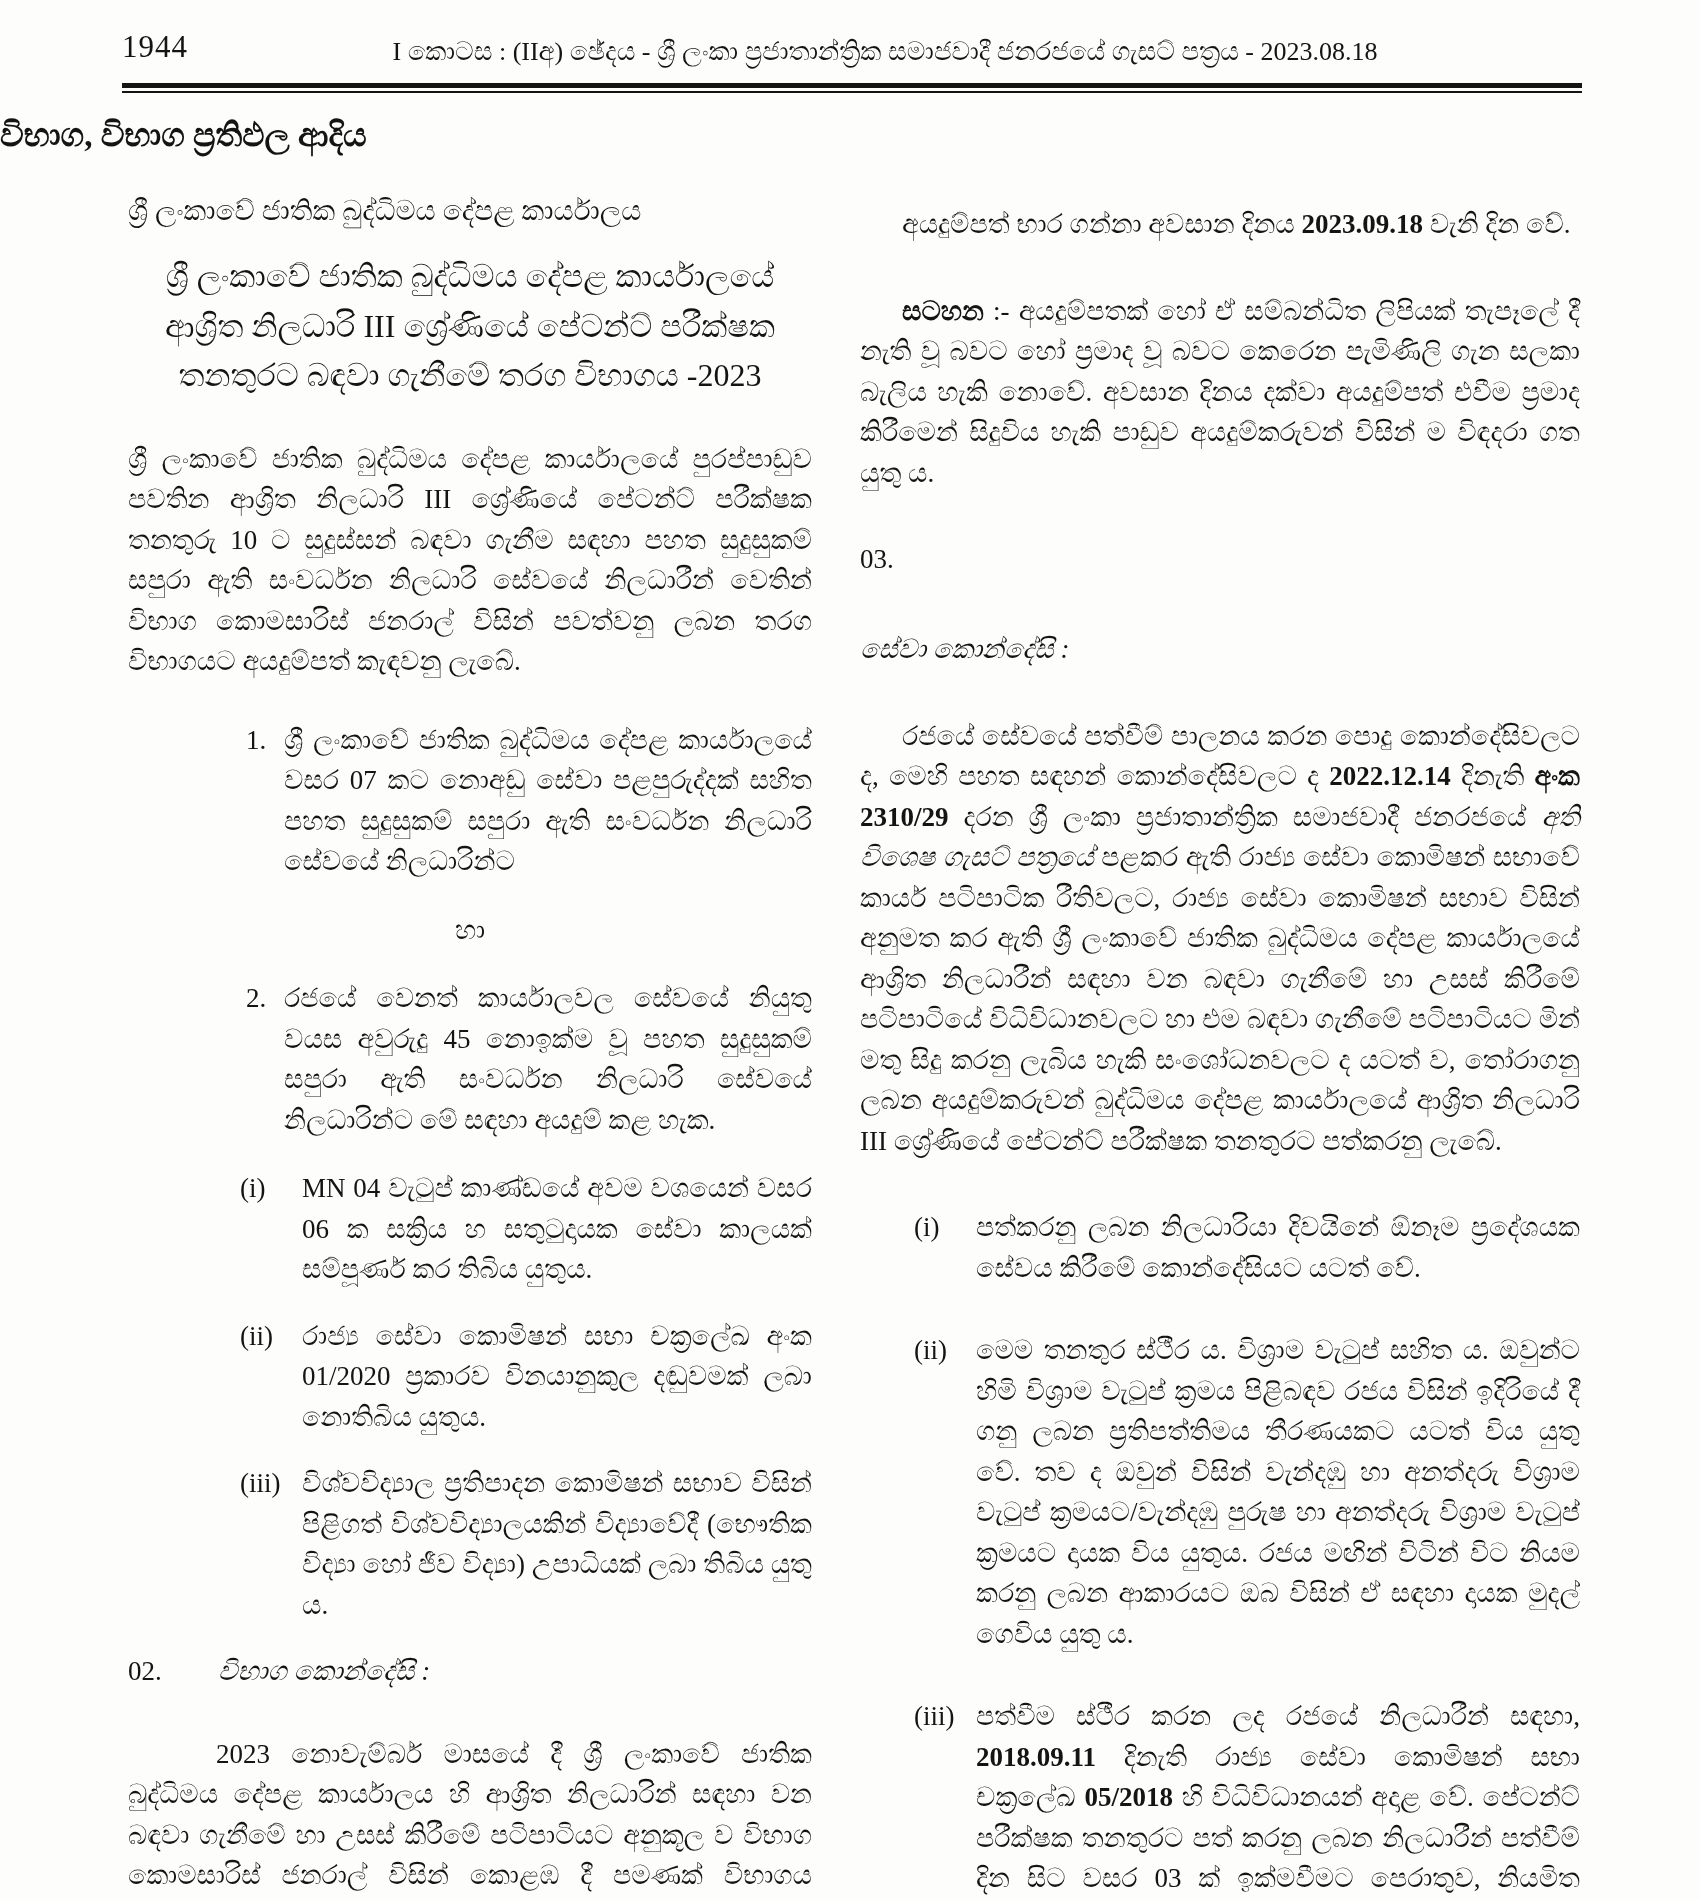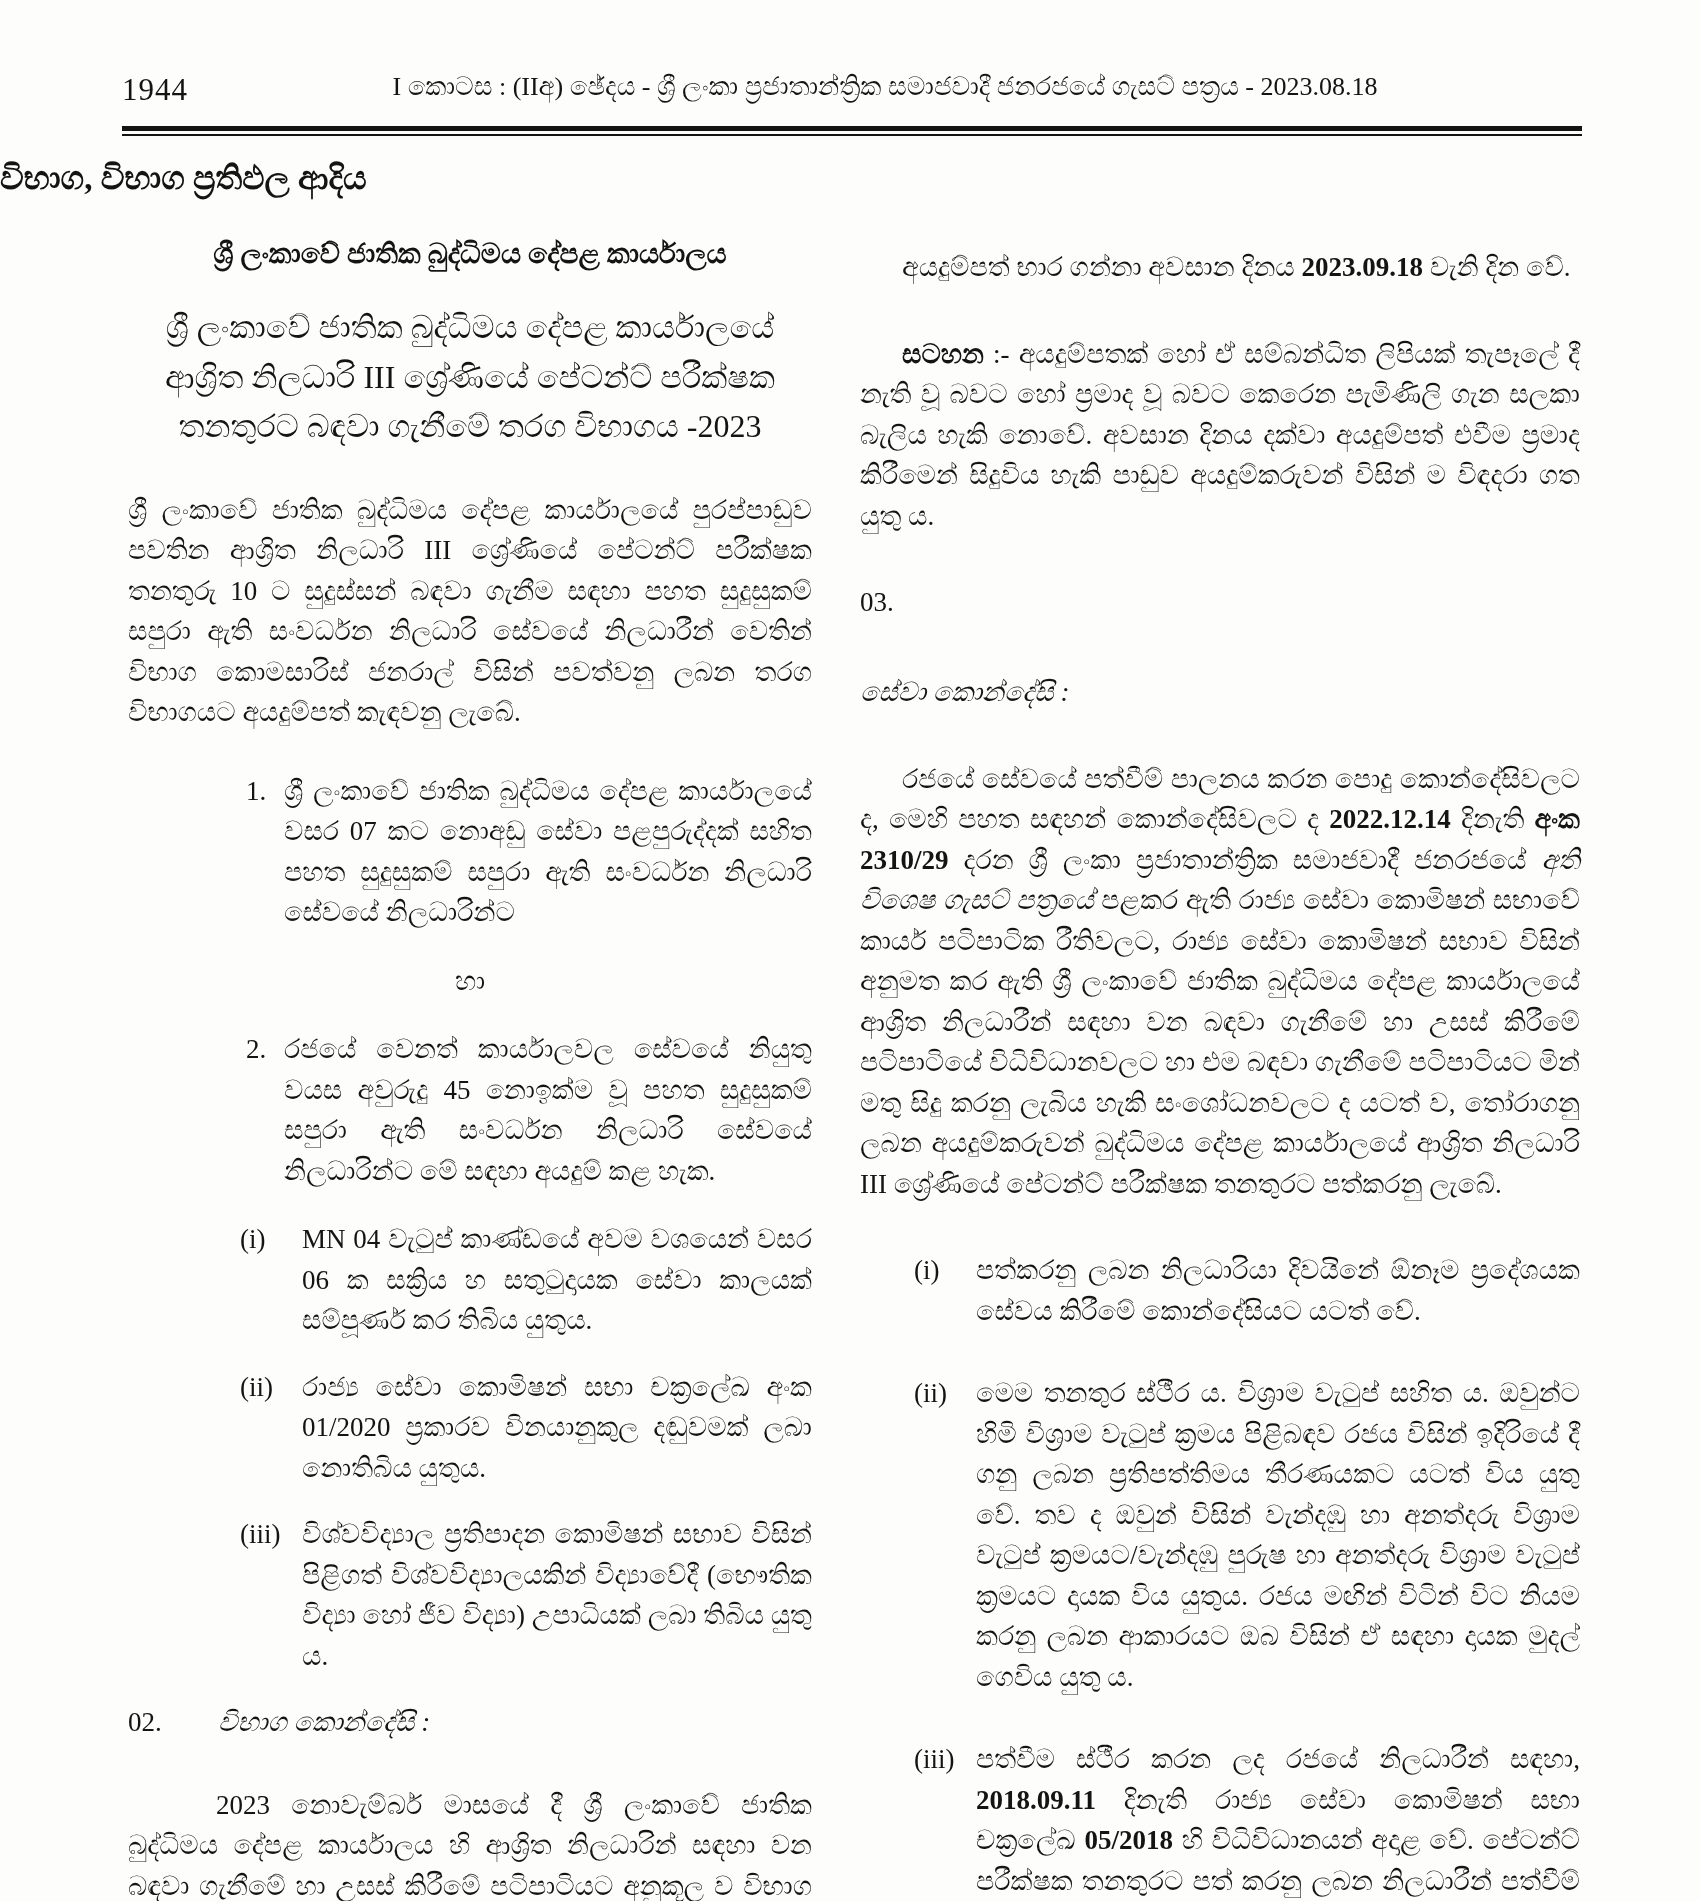--- a/index.html
+++ b/index.html
@@ -9,31 +9,31 @@
     margin:0 auto;
     background:#fdfdfb;
     color:#141414;
     font-family:"Liberation Serif","DejaVu Serif",serif;
     font-size:27px;
     line-height:1.5;
     overflow:hidden;
     box-sizing:border-box;
   }
   
-  .hdr{display:flex;align-items:flex-start;padding:24px 118px 8px 122px;margin-top:43px;}
+  .hdr{display:flex;align-items:flex-end;padding:24px 118px 8px 122px;}
   .pgnum{font-size:31px;flex:none;letter-spacing:1px;}
   .hdr-line{flex:1;text-align:center;font-size:26px;}
   .rule{margin:4px 118px 0 122px;border-top:5px solid #141414;height:3px;border-bottom:2px solid #141414;}
   .title{font-weight:bold;font-size:33px;margin:18px 0 24px;}
   
   .cols{display:flex;align-items:flex-start;padding:0 120px 0 128px;gap:48px;}
   .col{box-sizing:border-box;}
   .colL{width:684px;flex:none;}
   .colR{width:720px;flex:none;}
-  .office{text-align:center;font-weight:bold;font-size:28px;margin:6px 0 28px;}
+  .office{font-weight:normal;font-size:28px;margin:6px 0 20px;}
   .notice{text-align:center;font-size:32px;line-height:1.55;margin:0 12px 38px;}
   .para{text-align:justify;margin:0 0 38px;}
   .para.indent{text-indent:42px;}
   .colL .para.indent2{text-indent:88px;}
   .sec{display:flex;margin:0 0 42px;}
   .secnum{flex:0 0 90px;}
   .sechead{font-style:italic;}
   .nitem{display:flex;margin:0 0 28px;padding-left:118px;}
   .nitem .mk{flex:0 0 38px;}
   .nitem .tx{flex:1;text-align:justify;}

